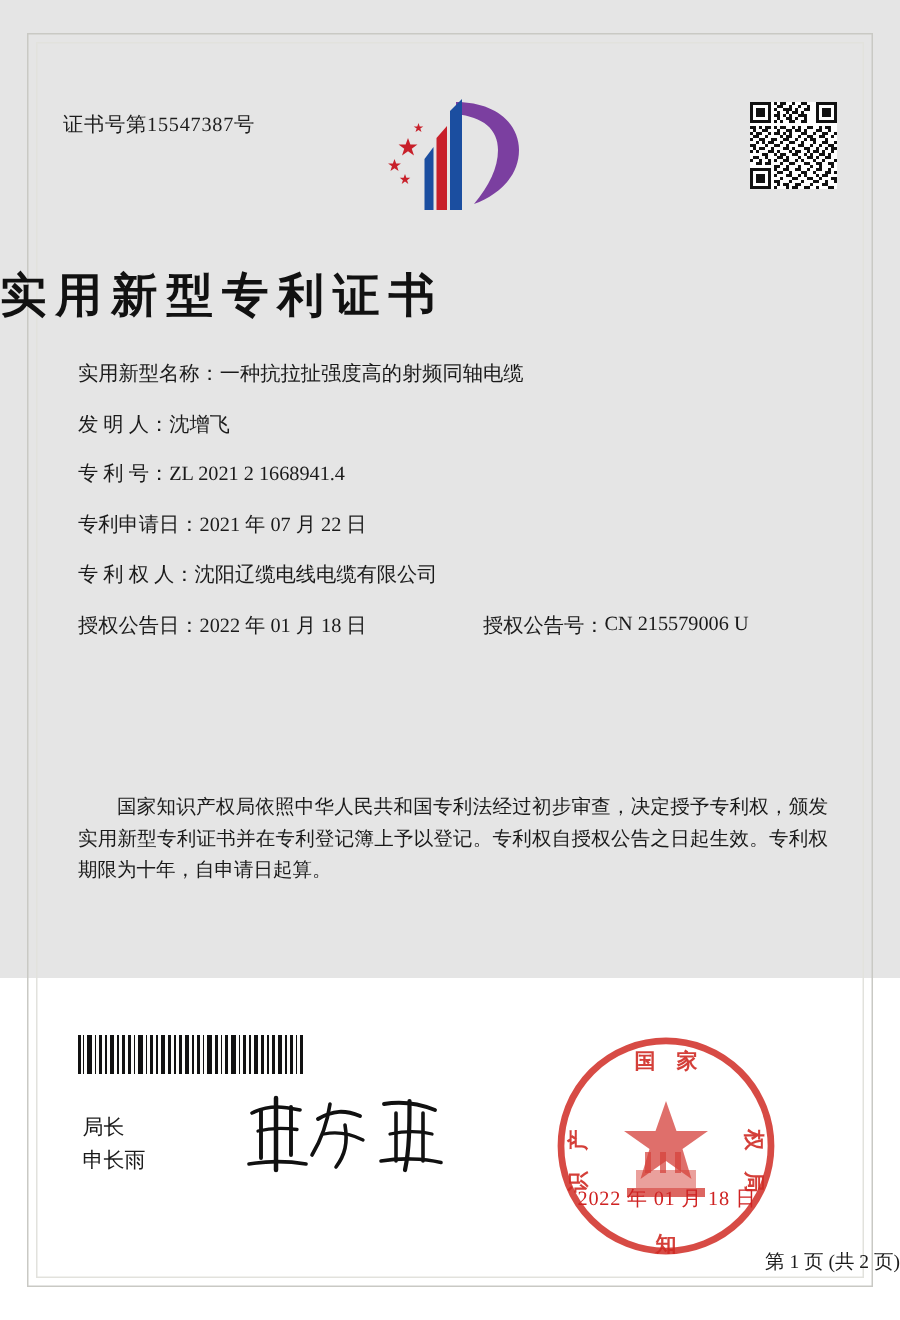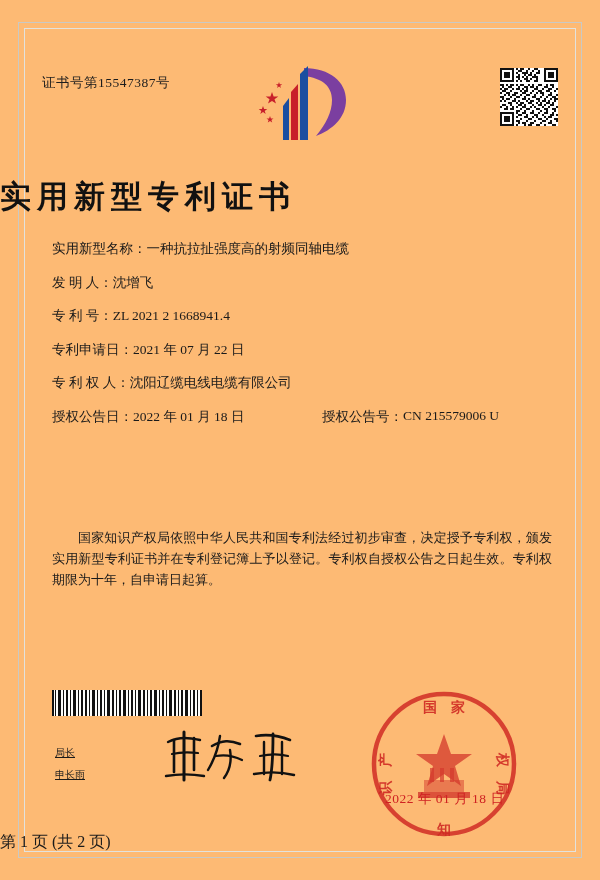--- a/index.html
+++ b/index.html
@@ -10,22 +10,22 @@
   body {
     width: 600px;
     height: 880px;
     font-family: "Liberation Serif", "DejaVu Serif", serif;
     color: #1a1a1a;
     overflow: hidden;
   }
   .page {
     position: relative;
     width: 600px;
-    height: 880px;
-    background: #fdba74;
+    height: 652px;
+    background: #e5e5e5;
     box-sizing: border-box;
   }
   .border-outer {
     position: absolute;
     left: 18px;
     top: 22px;
     width: 564px;
     height: 836px;
     border: 1px solid #c9c9c4;
     box-sizing: border-box;
@@ -139,24 +139,23 @@
     top: 690px;
     width: 150px;
     height: 26px;
   }
 
   
   .sig-label {
     position: absolute;
     left: 55px;
     top: 742px;
-    font-size: 10px;
+    font-size: 14px;
     line-height: 22px;
     color: #1a1a1a;
-    text-decoration: underline;
   }
   .sig-hand {
     position: absolute;
     left: 160px;
     top: 726px;
     width: 140px;
     height: 62px;
   }
 
   
@@ -175,22 +174,22 @@
     color: #cf2222;
     letter-spacing: 0.5px;
   }
 
   
   .footer {
     position: absolute;
     left: 0;
     right: 0;
     top: 832px;
-    text-align: left;
-    font-size: 16px;
+    text-align: right;
+    font-size: 13px;
     color: #1a1a1a;
   }
 </style>
 </head>
 <body>
 
 <div class="page">
 
   <div class="border-outer"></div>
   <div class="border-inner"></div>

